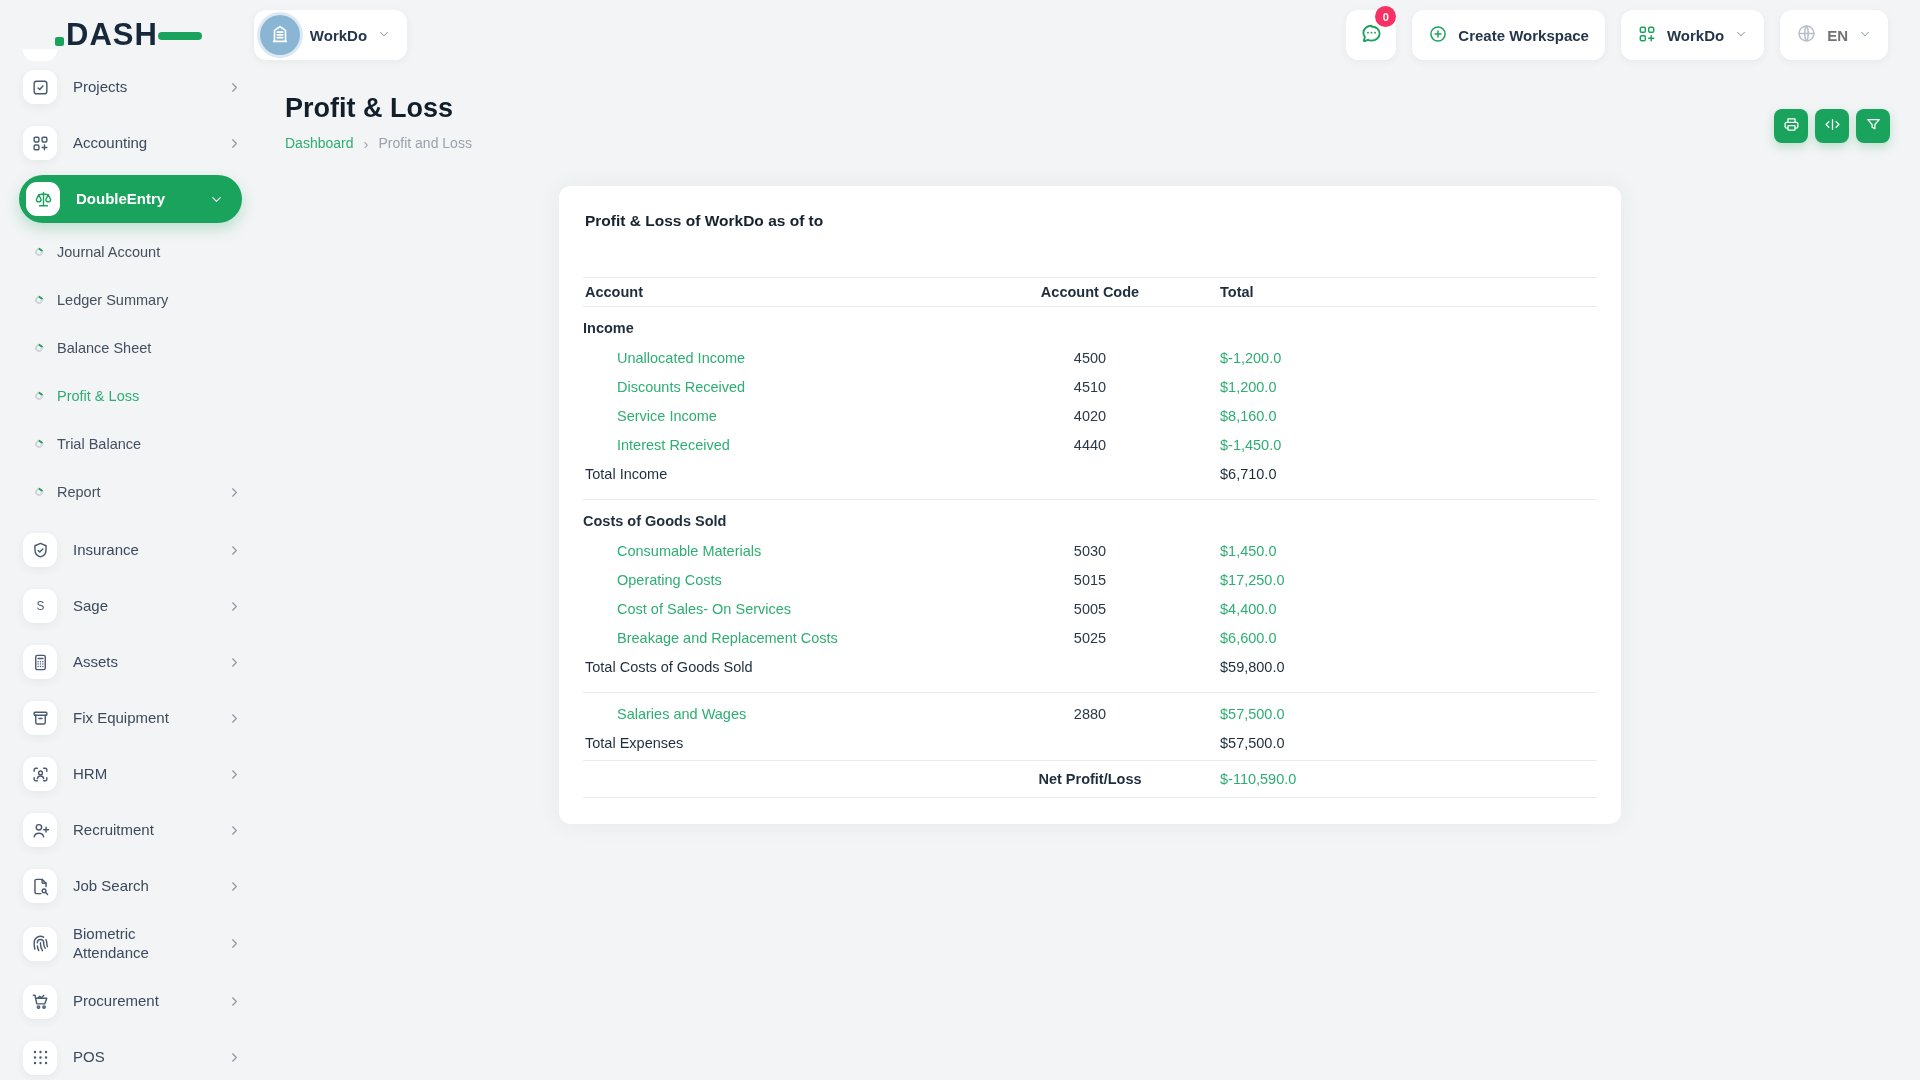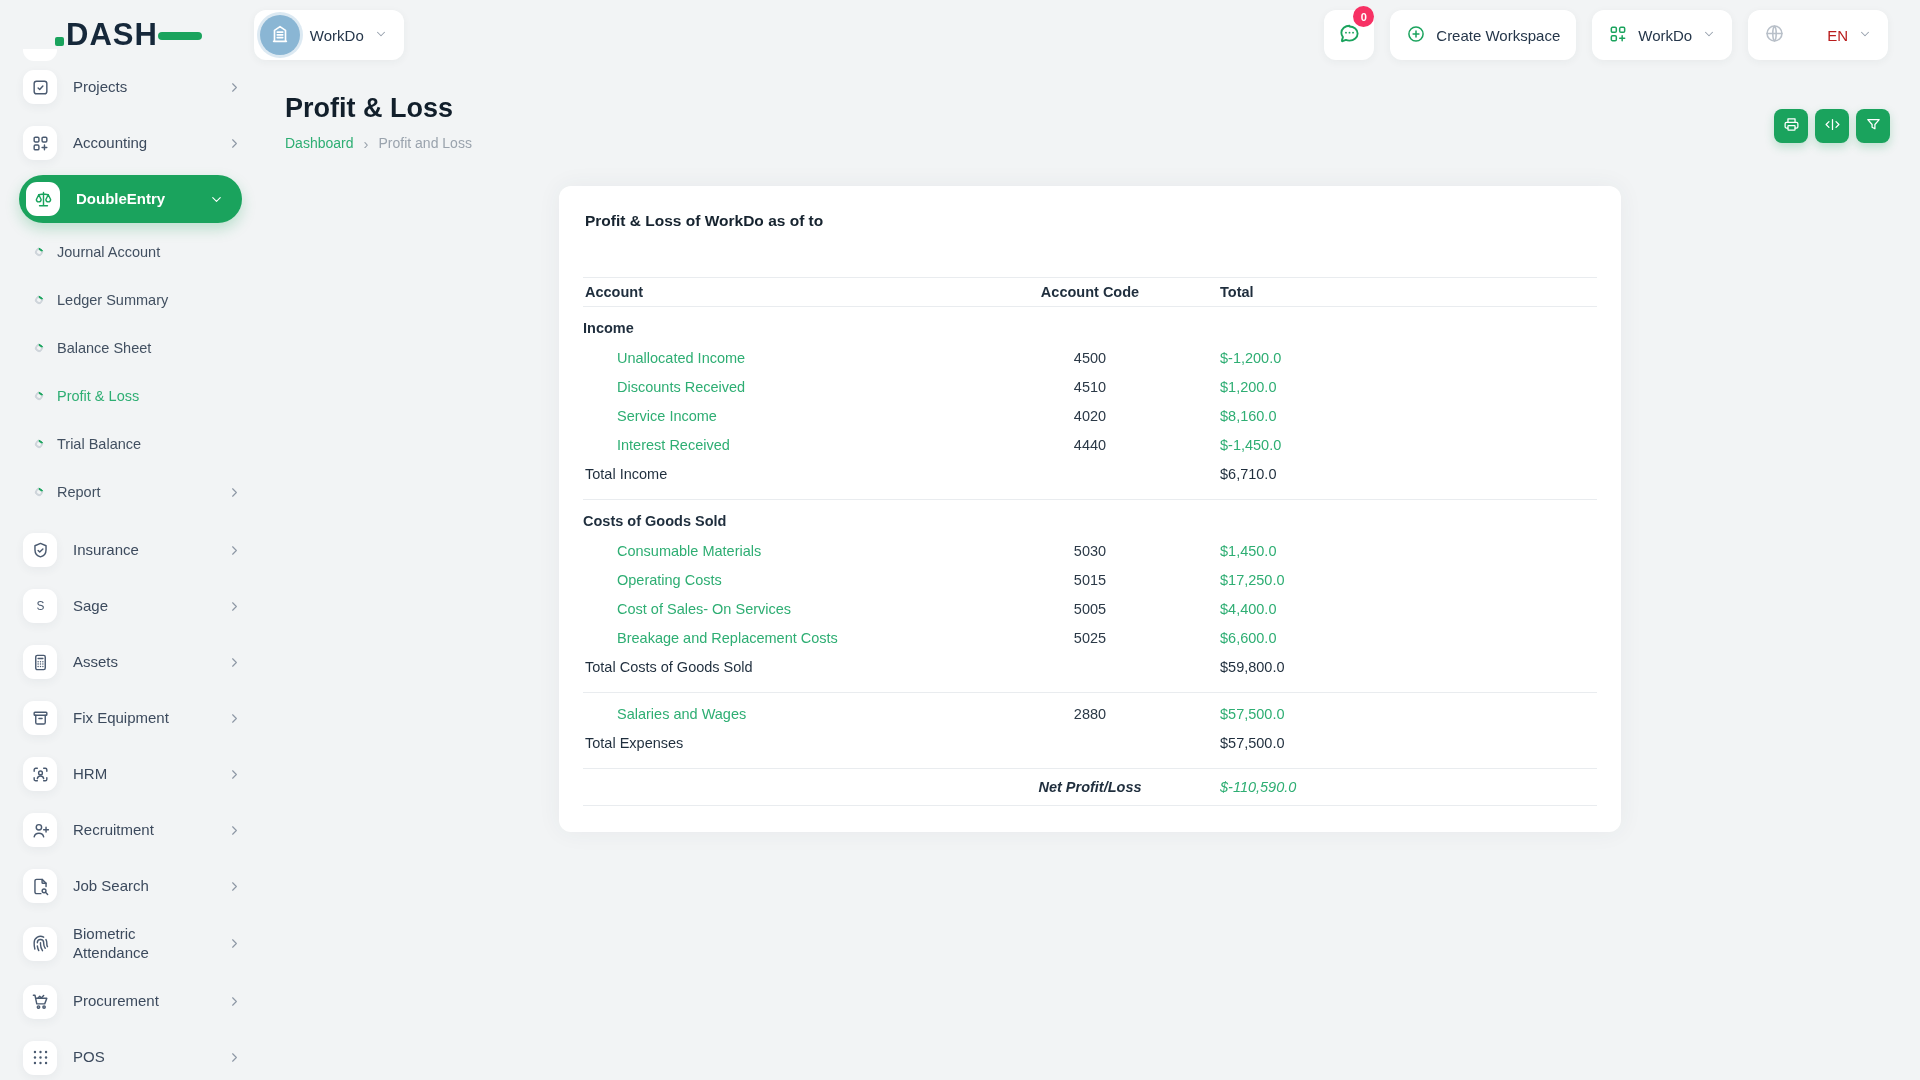--- a/index.html
+++ b/index.html
@@ -18,35 +18,35 @@
   .logo .bar { position:absolute; left:92px; top:15px; width:44px; height:8px; background:#1aa35d; border-radius:4px; }
   .logo .dot { position:absolute; left:-11px; bottom:7px; width:9px; height:9px; background:#1aa35d; border-radius:2px; }
 
   .hpill { background:#fff; border-radius:12px; height:50px; display:flex; align-items:center; gap:10px;
            padding:0 16px; box-shadow:0 2px 8px rgba(40,50,60,.05); border:none; font-size:15px; color:#1f2e3d;
            cursor:pointer; font-family:inherit; }
   .ws-switch { margin-left:96px; padding:0 16px 0 6px; }
   .avatar { width:40px; height:40px; border-radius:50%; background:#8ab6d4; color:#fff;
             display:flex; align-items:center; justify-content:center; box-shadow:0 0 0 3px rgba(138,182,212,.30); }
   .avatar svg { width:22px; height:22px; }
-  .hpill .lbl { font-weight:400; color:#25364a; }
+  .hpill .lbl { font-weight:700; color:#25364a; }
   .chev { color:#97a1ad; display:flex; }
   .chev svg { width:14px; height:14px; }
 
   .header-right { margin-left:auto; margin-right:32px; display:flex; align-items:center; gap:16px; }
   .chat-btn { width:50px; justify-content:center; position:relative; padding:0; }
   .chat-btn .cicon { color:#1aa35d; display:flex; }
   .chat-btn .cicon svg { width:25px; height:25px; }
   .badge { position:absolute; top:-4px; right:0px; min-width:21px; height:21px; padding:0 5px; border-radius:11px;
            background:#f73164; color:#fff; font-size:11px; font-weight:700; display:flex; align-items:center; justify-content:center; }
   .gicon { color:#1aa35d; display:flex; }
   .gicon svg { width:20px; height:20px; }
   .globe { color:#b9c0c9; display:flex; }
   .globe svg { width:21px; height:21px; }
-  .lang { color:#b91c1c; font-weight:400;margin-left:32px; }
+  .lang { color:#737373; font-weight:700; }
 
   
   .sidebar { position:absolute; top:66px; left:0; width:260px; bottom:0; padding-left:20px; }
   .nav-fragment { width:34px; height:12px; border-radius:0 0 11px 11px; background:#fff; margin:-17px 0 0 3px; }
   .nav-list { margin-top:9px; }
   .nav-item { display:flex; align-items:center; width:226px; margin-bottom:22px; cursor:pointer; padding-left:3px; }
   .nav-icon { width:34px; height:34px; background:#fff; border-radius:11px; flex:none; color:#4a5a70;
               display:flex; align-items:center; justify-content:center; box-shadow:0 3px 10px rgba(45,62,80,.06); }
   .nav-icon svg { width:19px; height:19px; }
   .nav-label { margin-left:16px; font-size:15px; color:#3c4a5d; line-height:1.25; max-width:120px; }
@@ -90,22 +90,22 @@
   .c-code { width:260px; text-align:center; }
   .c-total { flex:1; text-align:left; padding-right:2px; }
   .row { display:flex; align-items:center; height:29px; }
   .section-name { font-weight:700; height:30px; margin-top:6px; color:#1f2e3d; }
   .acc-link { color:#2eae73; padding-left:32px; cursor:pointer; }
   .code { color:#2b3947; }
   .val { color:#2eae73; }
   .total-row { font-weight:400; height:30px; }
   .total-row .c-total { color:#1f2e3d; }
   .sec-hr { border:none; border-top:1px solid #e9ecef; margin:10px 0 6px; }
-  .net-row { display:flex; align-items:center; height:38px; margin-top:10px;
-             border-top:1px solid #e9ecef; border-bottom:1px solid #e9ecef;font-style:italic; }
+  .net-row { display:flex; align-items:center; height:38px; margin-top:2px;
+             border-top:1px solid #e9ecef; border-bottom:1px solid #e9ecef; }
   .net-label { font-weight:700; color:#1f2e3d; }
   .net-val { color:#2eae73; }
 </style>
 </head>
 <body>
 
 <div class="app">
 
   <div class="header">
     <div class="logo">

